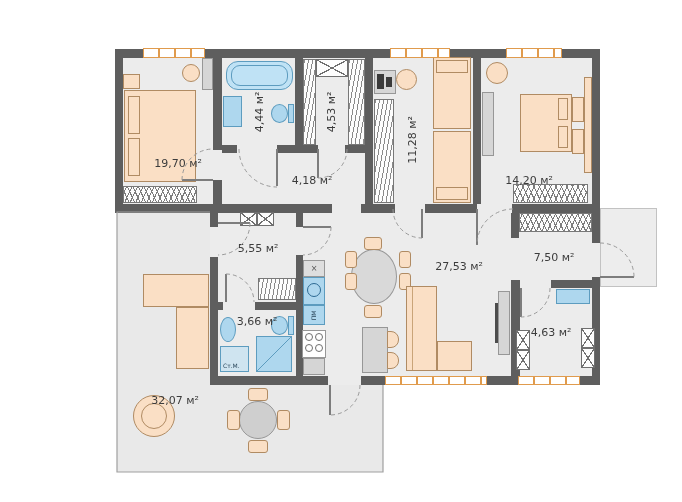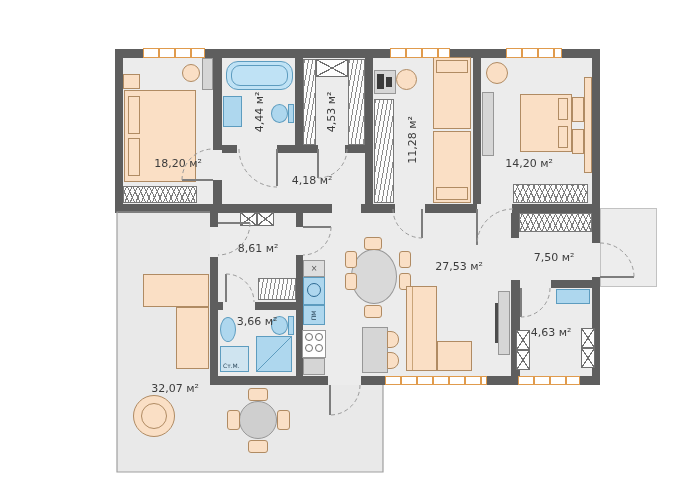--- a/index.html
+++ b/index.html
@@ -177,32 +177,32 @@
   <div class="fur" style="left:143px;top:274px;width:66px;height:33px"></div>
   <div class="fur" style="left:176px;top:307px;width:33px;height:62px"></div>
   <div class="fur circle" style="left:133px;top:395px;width:42px;height:42px"></div>
   <div class="abs circle" style="left:141px;top:403px;width:26px;height:26px;border:1px solid #b08b63;box-sizing:border-box"></div>
   <div class="gray circle" style="left:239px;top:401px;width:38px;height:38px;background:#cfcfcf"></div>
   <div class="fur" style="left:248px;top:388px;width:20px;height:13px;border-radius:3px"></div>
   <div class="fur" style="left:248px;top:440px;width:20px;height:13px;border-radius:3px"></div>
   <div class="fur" style="left:227px;top:410px;width:13px;height:20px;border-radius:3px"></div>
   <div class="fur" style="left:277px;top:410px;width:13px;height:20px;border-radius:3px"></div>
 
-  <div class="lbl" style="left:178px;top:163px">18,20 м²</div>
+  <div class="lbl" style="left:178px;top:163px">19,70 м²</div>
   <div class="lbl lblv" style="left:259px;top:112px">4,44 м²</div>
   <div class="lbl lblv" style="left:331px;top:112px">4,53 м²</div>
   <div class="lbl" style="left:312px;top:180px">4,18 м²</div>
   <div class="lbl lblv" style="left:412px;top:140px">11,28 м²</div>
-  <div class="lbl" style="left:529px;top:163px">14,20 м²</div>
-  <div class="lbl" style="left:258px;top:248px">8,61 м²</div>
+  <div class="lbl" style="left:529px;top:180px">14,20 м²</div>
+  <div class="lbl" style="left:258px;top:248px">5,55 м²</div>
   <div class="lbl" style="left:459px;top:266px">27,53 м²</div>
   <div class="lbl" style="left:554px;top:257px">7,50 м²</div>
   <div class="lbl" style="left:551px;top:332px">4,63 м²</div>
   <div class="lbl" style="left:257px;top:321px">3,66 м²</div>
-  <div class="lbl" style="left:175px;top:388px">32,07 м²</div>
+  <div class="lbl" style="left:175px;top:400px">32,07 м²</div>
 
   <svg class="ovl" width="682" height="502" viewBox="0 0 682 502">
     <path d="M210,212 L117,212 L117,472 L383,472 L383,385" fill="none" stroke="#a0a0a0" stroke-width="1.2"></path>
 
     <g stroke="#7d7d7d" stroke-width="2">
       <path d="M213,180 L182,180"></path>
       <path d="M277,149 L277,186"></path>
       <path d="M318,149 L318,178"></path>
       <path d="M422,209 L422,238"></path>
       <path d="M477,209 L477,245"></path>

